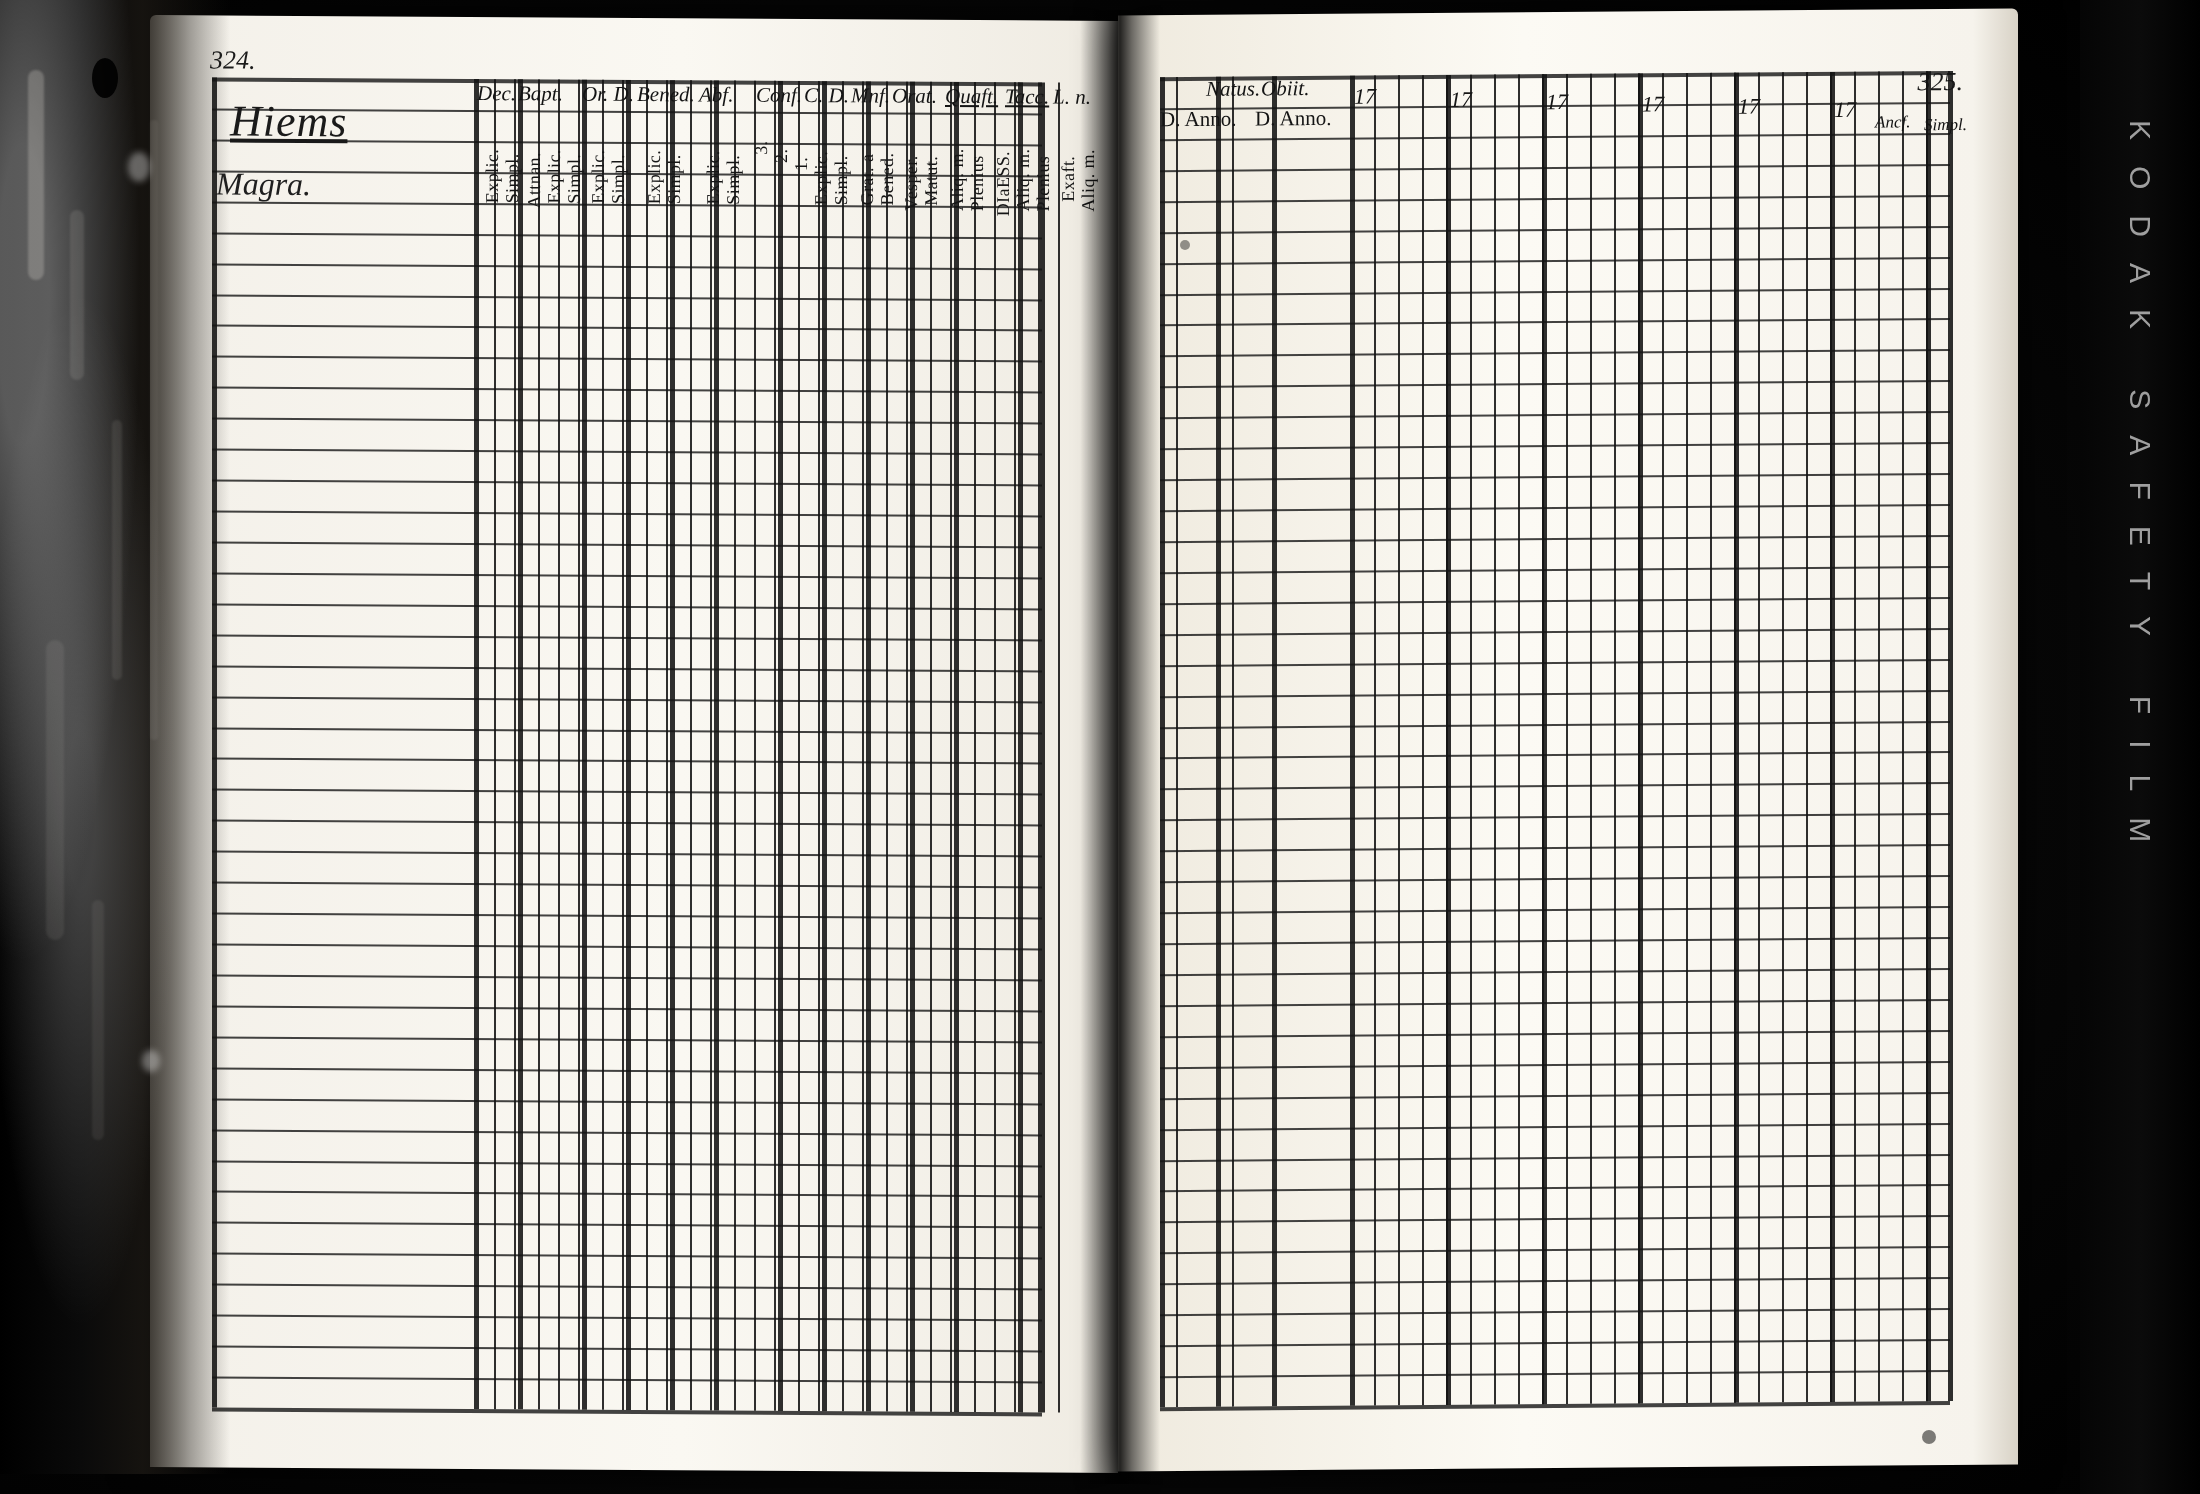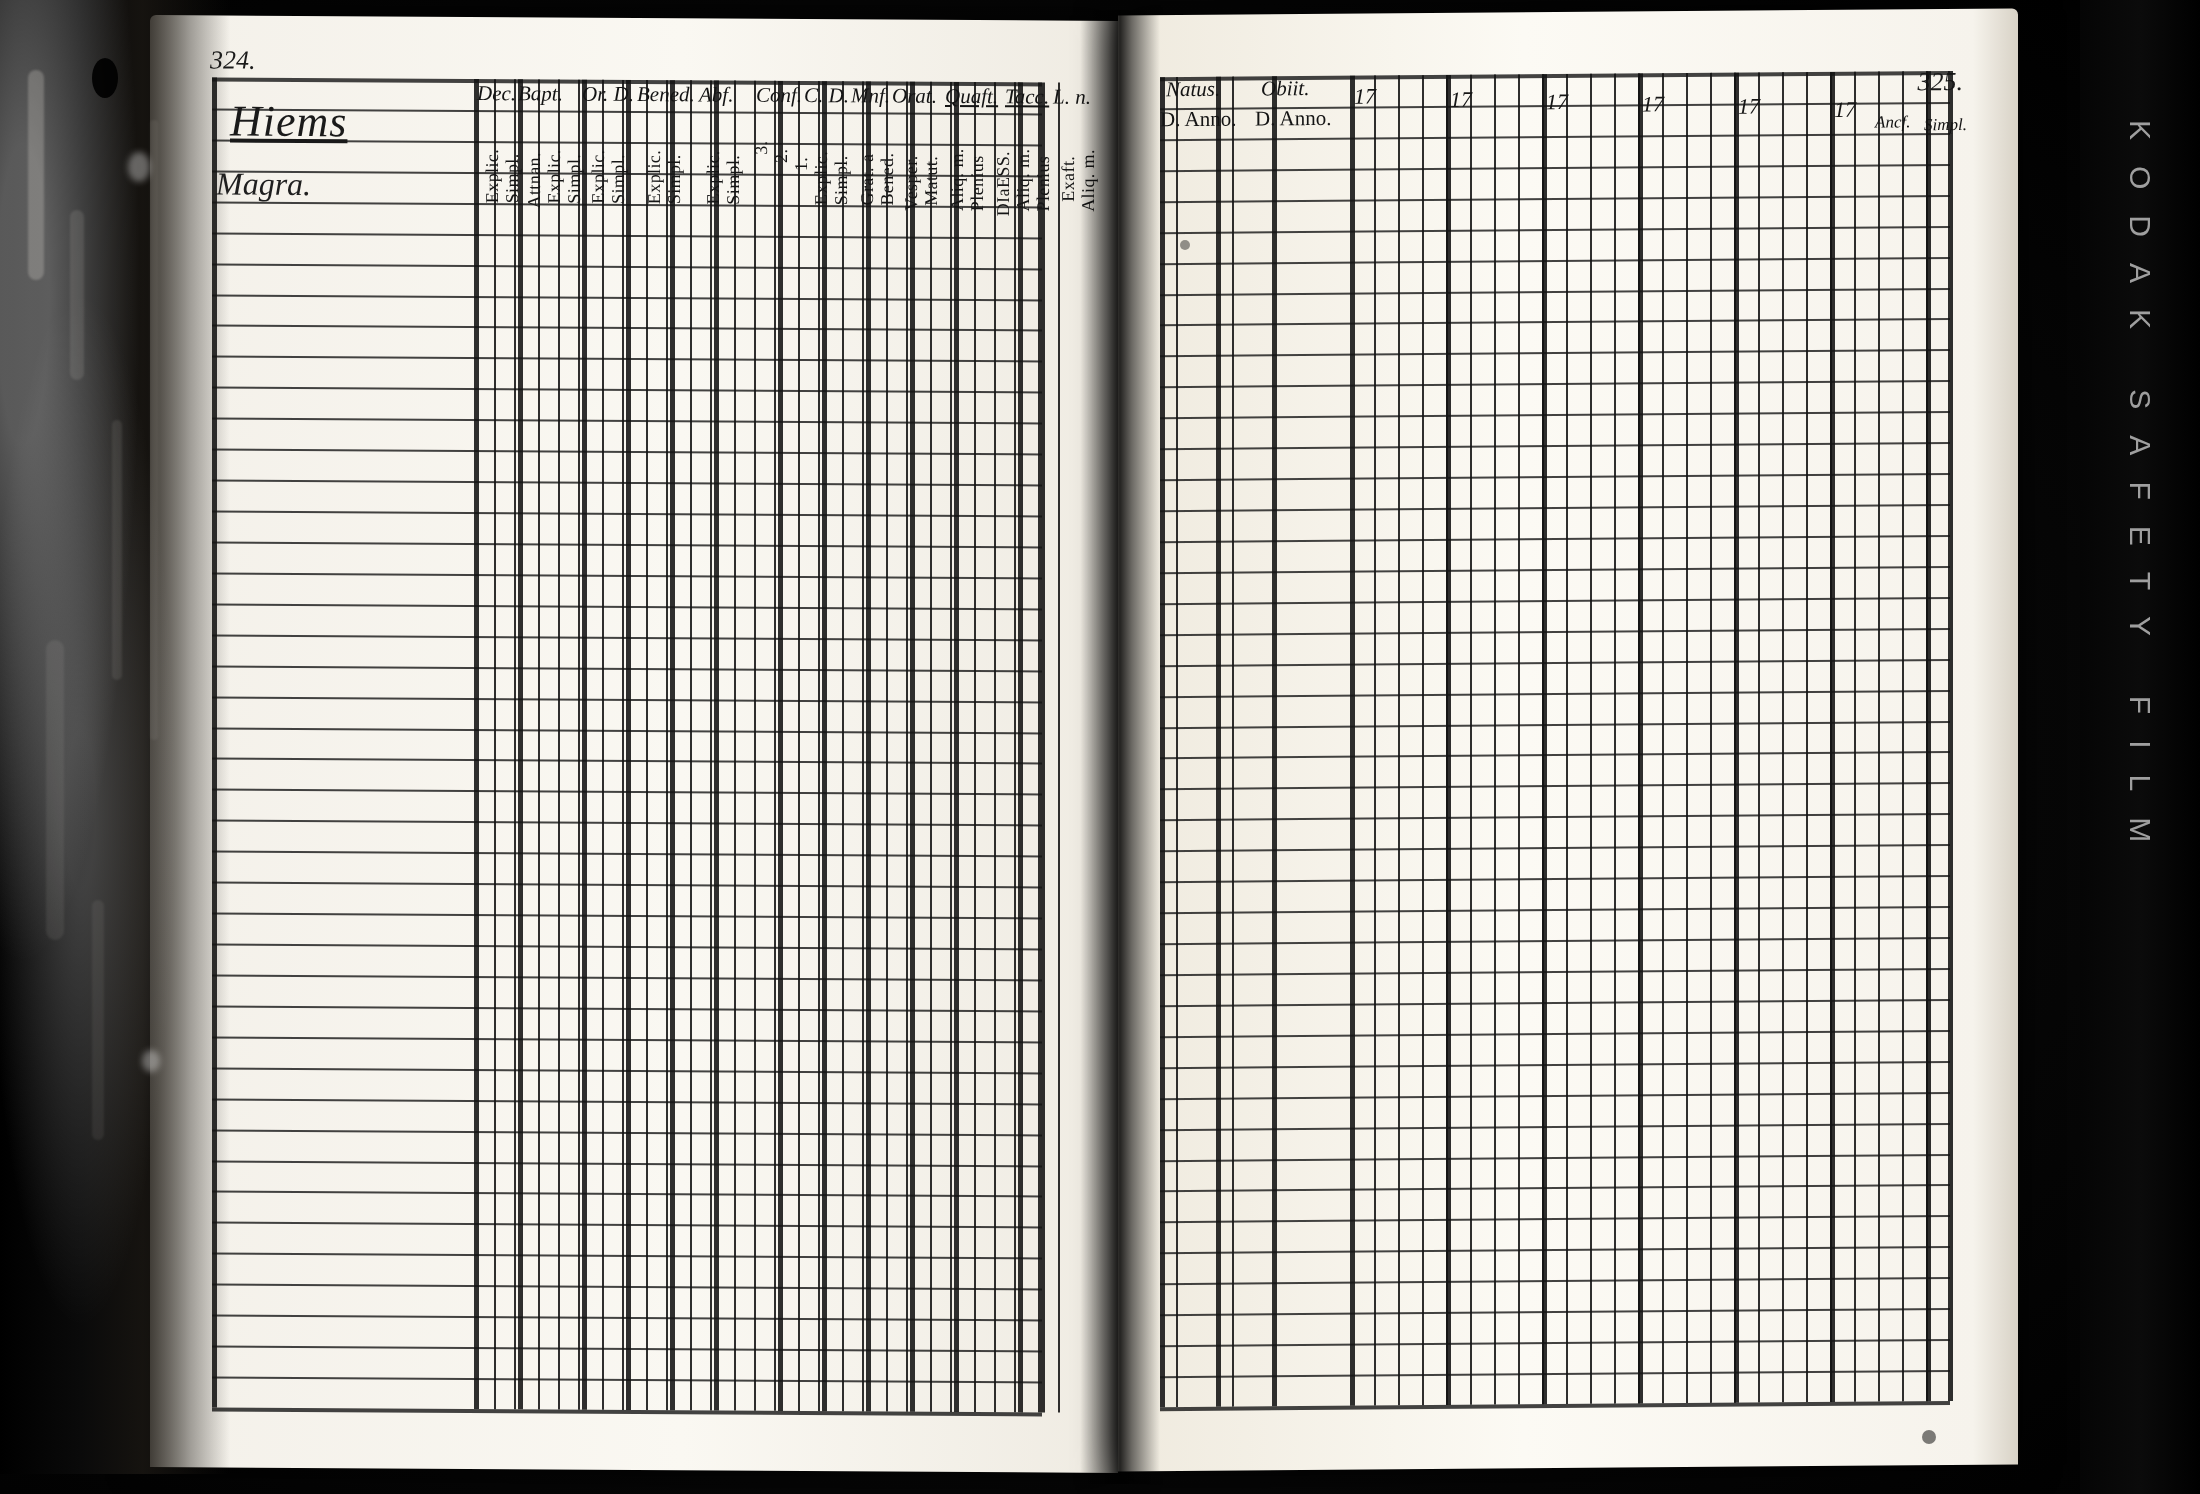--- a/index.html
+++ b/index.html
@@ -453,21 +453,21 @@
           <div class="vline" style="left: 670px; top: 0px; height: 1330px;"></div>
           <div class="vline thick" style="left: 670px; top: 0px; height: 1330px;"></div>
           <div class="vline" style="left: 694px; top: 0px; height: 1330px;"></div>
           <div class="vline" style="left: 718px; top: 0px; height: 1330px;"></div>
           <div class="vline" style="left: 742px; top: 0px; height: 1330px;"></div>
           <div class="vline" style="left: 766px; top: 0px; height: 1330px;"></div>
           <div class="vline thick" style="left: 766px; top: 0px; height: 1330px;"></div>
           <div class="vline thick" style="left: 788px; top: 0px; height: 1330px;"></div>
         </div>
 
-      <div class="colhead italic" style="left:48px; top:62px;">Natus.</div>
+      <div class="colhead italic" style="left:48px; top:62px;padding-left:40px;">Natus.</div>
       <div class="colhead italic" style="left:143px; top:62px;">Obiit.</div>
 
       <div class="colhead" style="left:42px; top:92px;">D. Anno.</div>
       <div class="colhead" style="left:137px; top:92px;">D. Anno.</div>
 
       <div class="yearlabel" style="left:236px; top:70px;">17</div>
       <div class="yearlabel" style="left:332px; top:74px;">17</div>
       <div class="yearlabel" style="left:428px; top:77px;">17</div>
       <div class="yearlabel" style="left:524px; top:80px;">17</div>
       <div class="yearlabel" style="left:620px; top:83px;">17</div>

